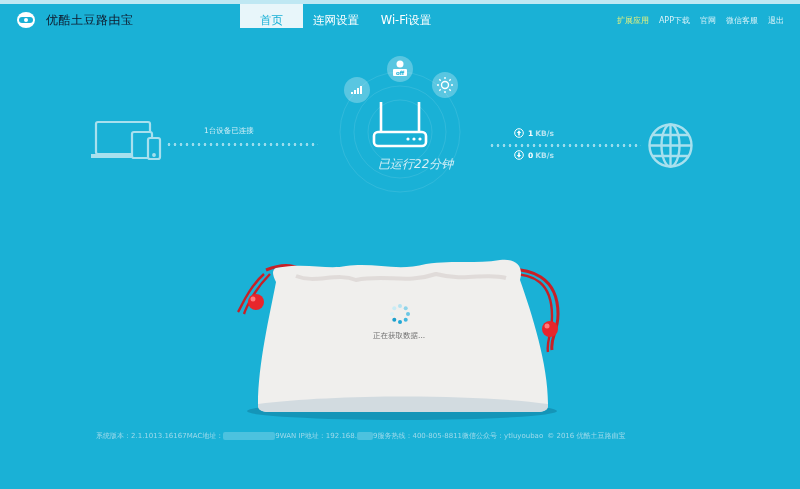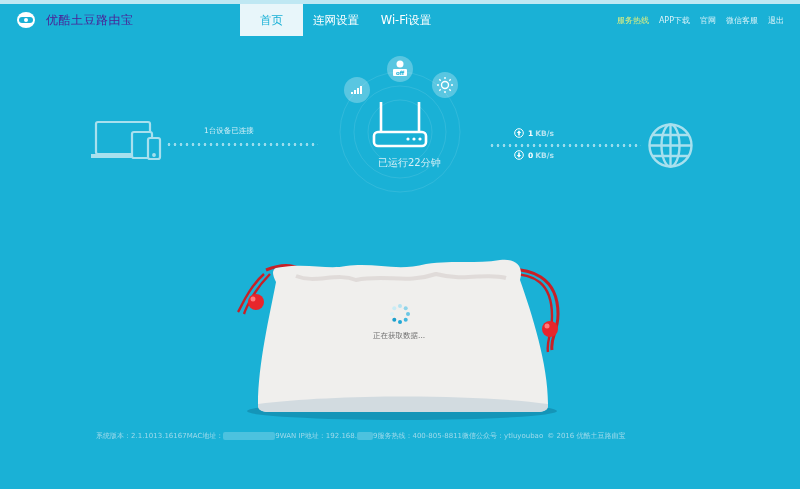--- a/index.html
+++ b/index.html
@@ -7,44 +7,44 @@
   body {
     background: #1ab1d6;
     font-family: "DejaVu Sans", "Liberation Sans", sans-serif;
     color: #fff;
     position: relative;
   }
   .topstrip { position: absolute; left: 0; top: 0; width: 800px; height: 4px; background: #bfe8f3; }
   .header { position: absolute; left: 0; top: 4px; width: 800px; height: 32px; }
   .logo { position: absolute; left: 16px; top: 7px; display: flex; align-items: center; }
   .logo-icon { width: 20px; height: 18px; }
-  .logo-text { margin-left: 10px; font-size: 12px; color: #4c1d95; letter-spacing: 0.5px; }
+  .logo-text { margin-left: 10px; font-size: 12px; color: #0f172a; letter-spacing: 0.5px; }
   .nav { position: absolute; left: 240px; top: 0; height: 32px; display: flex; }
-  .nav-item { height: 32px; line-height: 32px; font-size: 11.5px; color: #fff; text-align: center; cursor: pointer; }
+  .nav-item { height: 24px; line-height: 32px; font-size: 11.5px; color: #fff; text-align: center; cursor: pointer; }
   .nav-item.active { background: #e8f6fa; color: #1ab1d6; }
   .right-links { position: absolute; right: 16px; top: 0; height: 32px; display: flex; align-items: center; }
   .rlink { font-size: 8px; margin-left: 10px; color: #d9f2f8; cursor: pointer; }
   .rlink.highlight { color: #e9f27a; }
 
   .devices-icon { position: absolute; left: 90px; top: 119px; width: 72px; height: 42px; }
   .conn-label { position: absolute; left: 204px; top: 126px; font-size: 7.5px; color: #d6f0f7; }
   .dots { position: absolute; height: 3px;
     background-image: radial-gradient(circle, rgba(255,255,255,0.55) 1.2px, transparent 1.6px);
     background-size: 6px 3px; background-repeat: repeat-x; }
   .dots.left { left: 166px; top: 143px; width: 152px; }
   .dots.right { left: 489px; top: 144px; width: 152px; }
 
   .rings { position: absolute; left: 338px; top: 70px; width: 124px; height: 124px; }
   .bubble { position: absolute; width: 26px; height: 26px; border-radius: 50%; background: rgba(255,255,255,0.28); }
   .bubble svg { position: absolute; left: 0; top: 0; width: 26px; height: 26px; }
   .b-signal { left: 344px; top: 77px; }
   .b-off { left: 387px; top: 56px; }
   .b-sun { left: 432px; top: 72px; }
   .router { position: absolute; left: 371px; top: 100px; width: 58px; height: 50px; }
-  .uptime { position: absolute; left: 378px; top: 156px; font-size: 10px; color: #d6f0f7; }
+  .uptime { position: absolute; left: 378px; top: 156px; font-size: 12px; color: #d6f0f7; font-style: italic; }
 
   .speed { position: absolute; left: 514px; display: flex; align-items: center; font-size: 7.5px; }
   .speed.up { top: 128px; }
   .speed.down { top: 150px; }
   .speed .arrow { width: 10px; height: 10px; }
   .speed .num { margin-left: 4px; color: #fff; font-weight: bold; }
   .speed .unit { margin-left: 2px; color: #b5e4f1; font-weight: bold; }
   .globe { position: absolute; left: 647px; top: 122px; width: 47px; height: 47px; }
 
   .bag { position: absolute; left: 236px; top: 254px; width: 332px; height: 172px; }
@@ -71,21 +71,21 @@
     <span class="logo-text">优酷土豆路由宝</span>
   </div>
 
   <div class="nav">
     <div class="nav-item active" style="width:63px">首页</div>
     <div class="nav-item" style="width:66px">连网设置</div>
     <div class="nav-item" style="width:74px">Wi-Fi设置</div>
   </div>
 
   <div class="right-links">
-    <span class="rlink highlight">服务热线</span>
+    <span class="rlink highlight">扩展应用</span>
     <span class="rlink">APP下载</span>
     <span class="rlink">官网</span>
     <span class="rlink">微信客服</span>
     <span class="rlink">退出</span>
   </div>
 </div>
 
 <svg class="devices-icon" viewBox="0 0 72 42" fill="none" stroke="#a8e0ee" stroke-width="2.2">
   <rect x="6" y="3" width="54" height="32" rx="2"></rect>
   <line x1="1" y1="37" x2="44" y2="37" stroke-width="4"></line>

